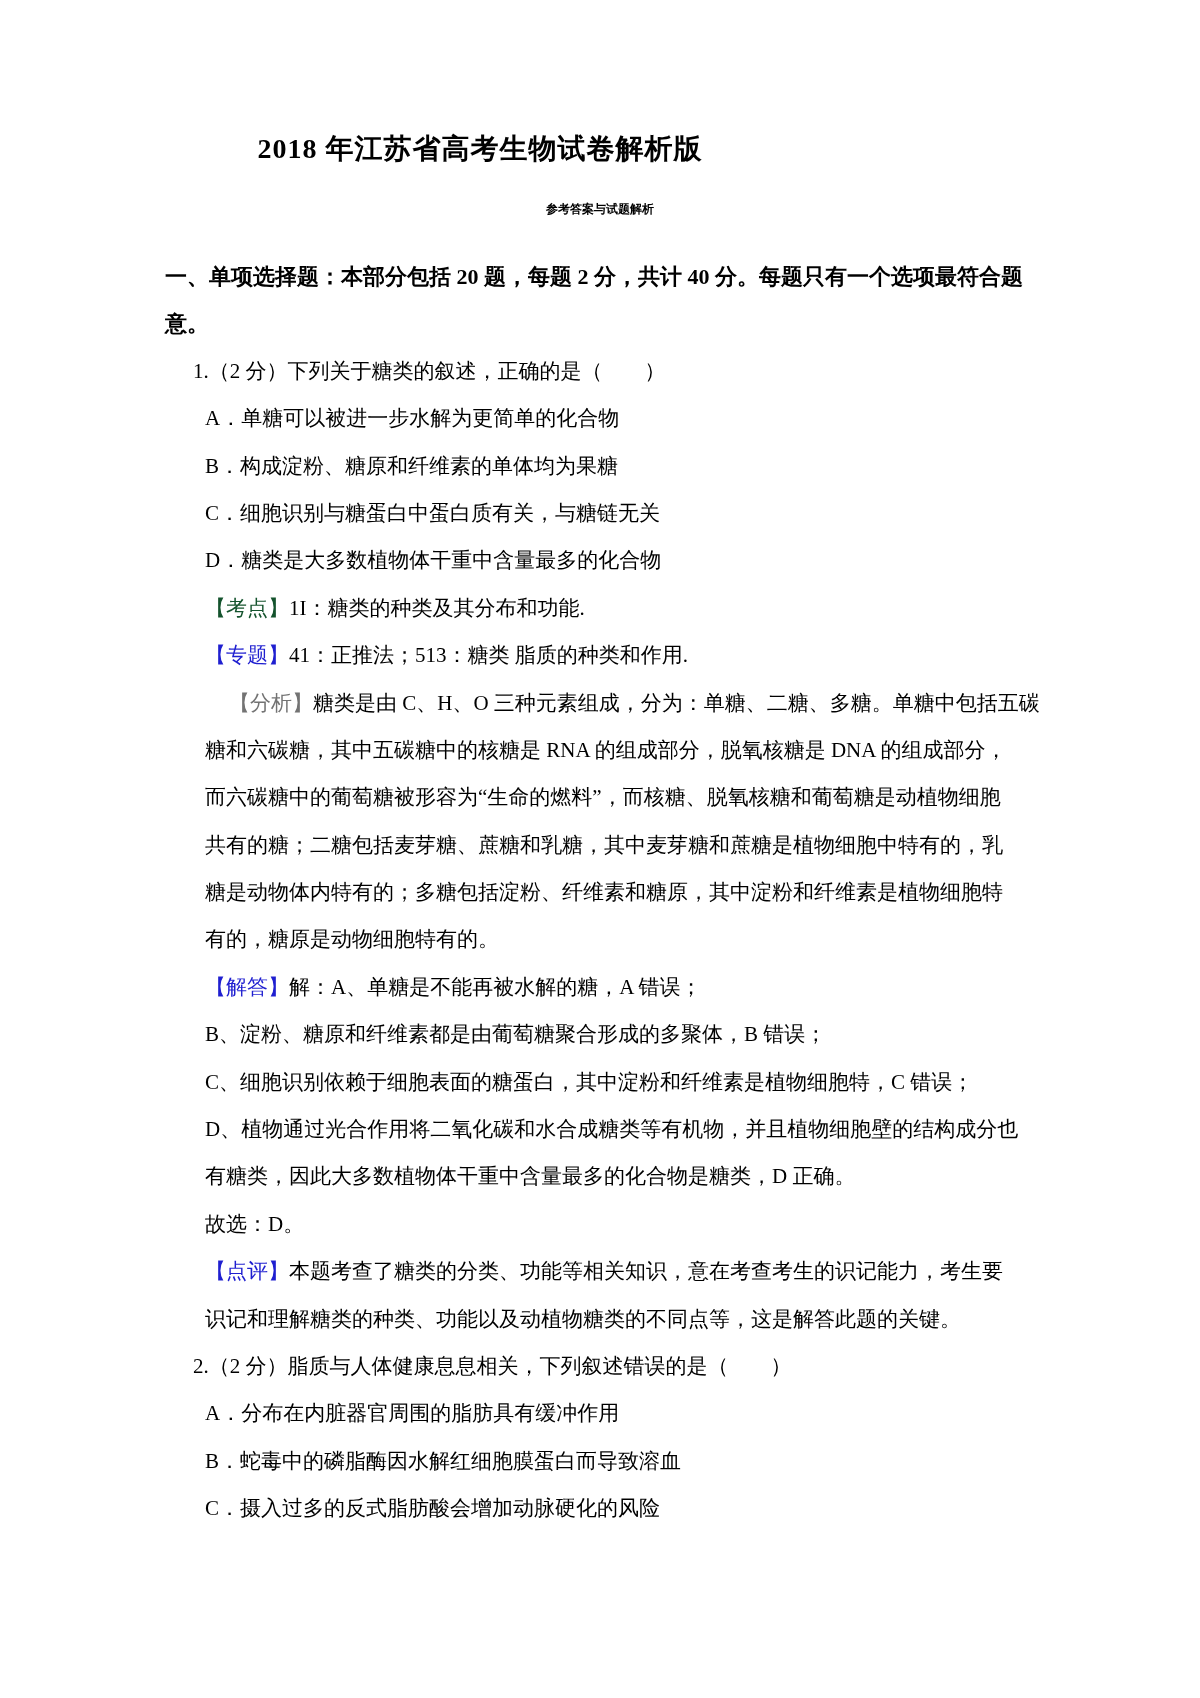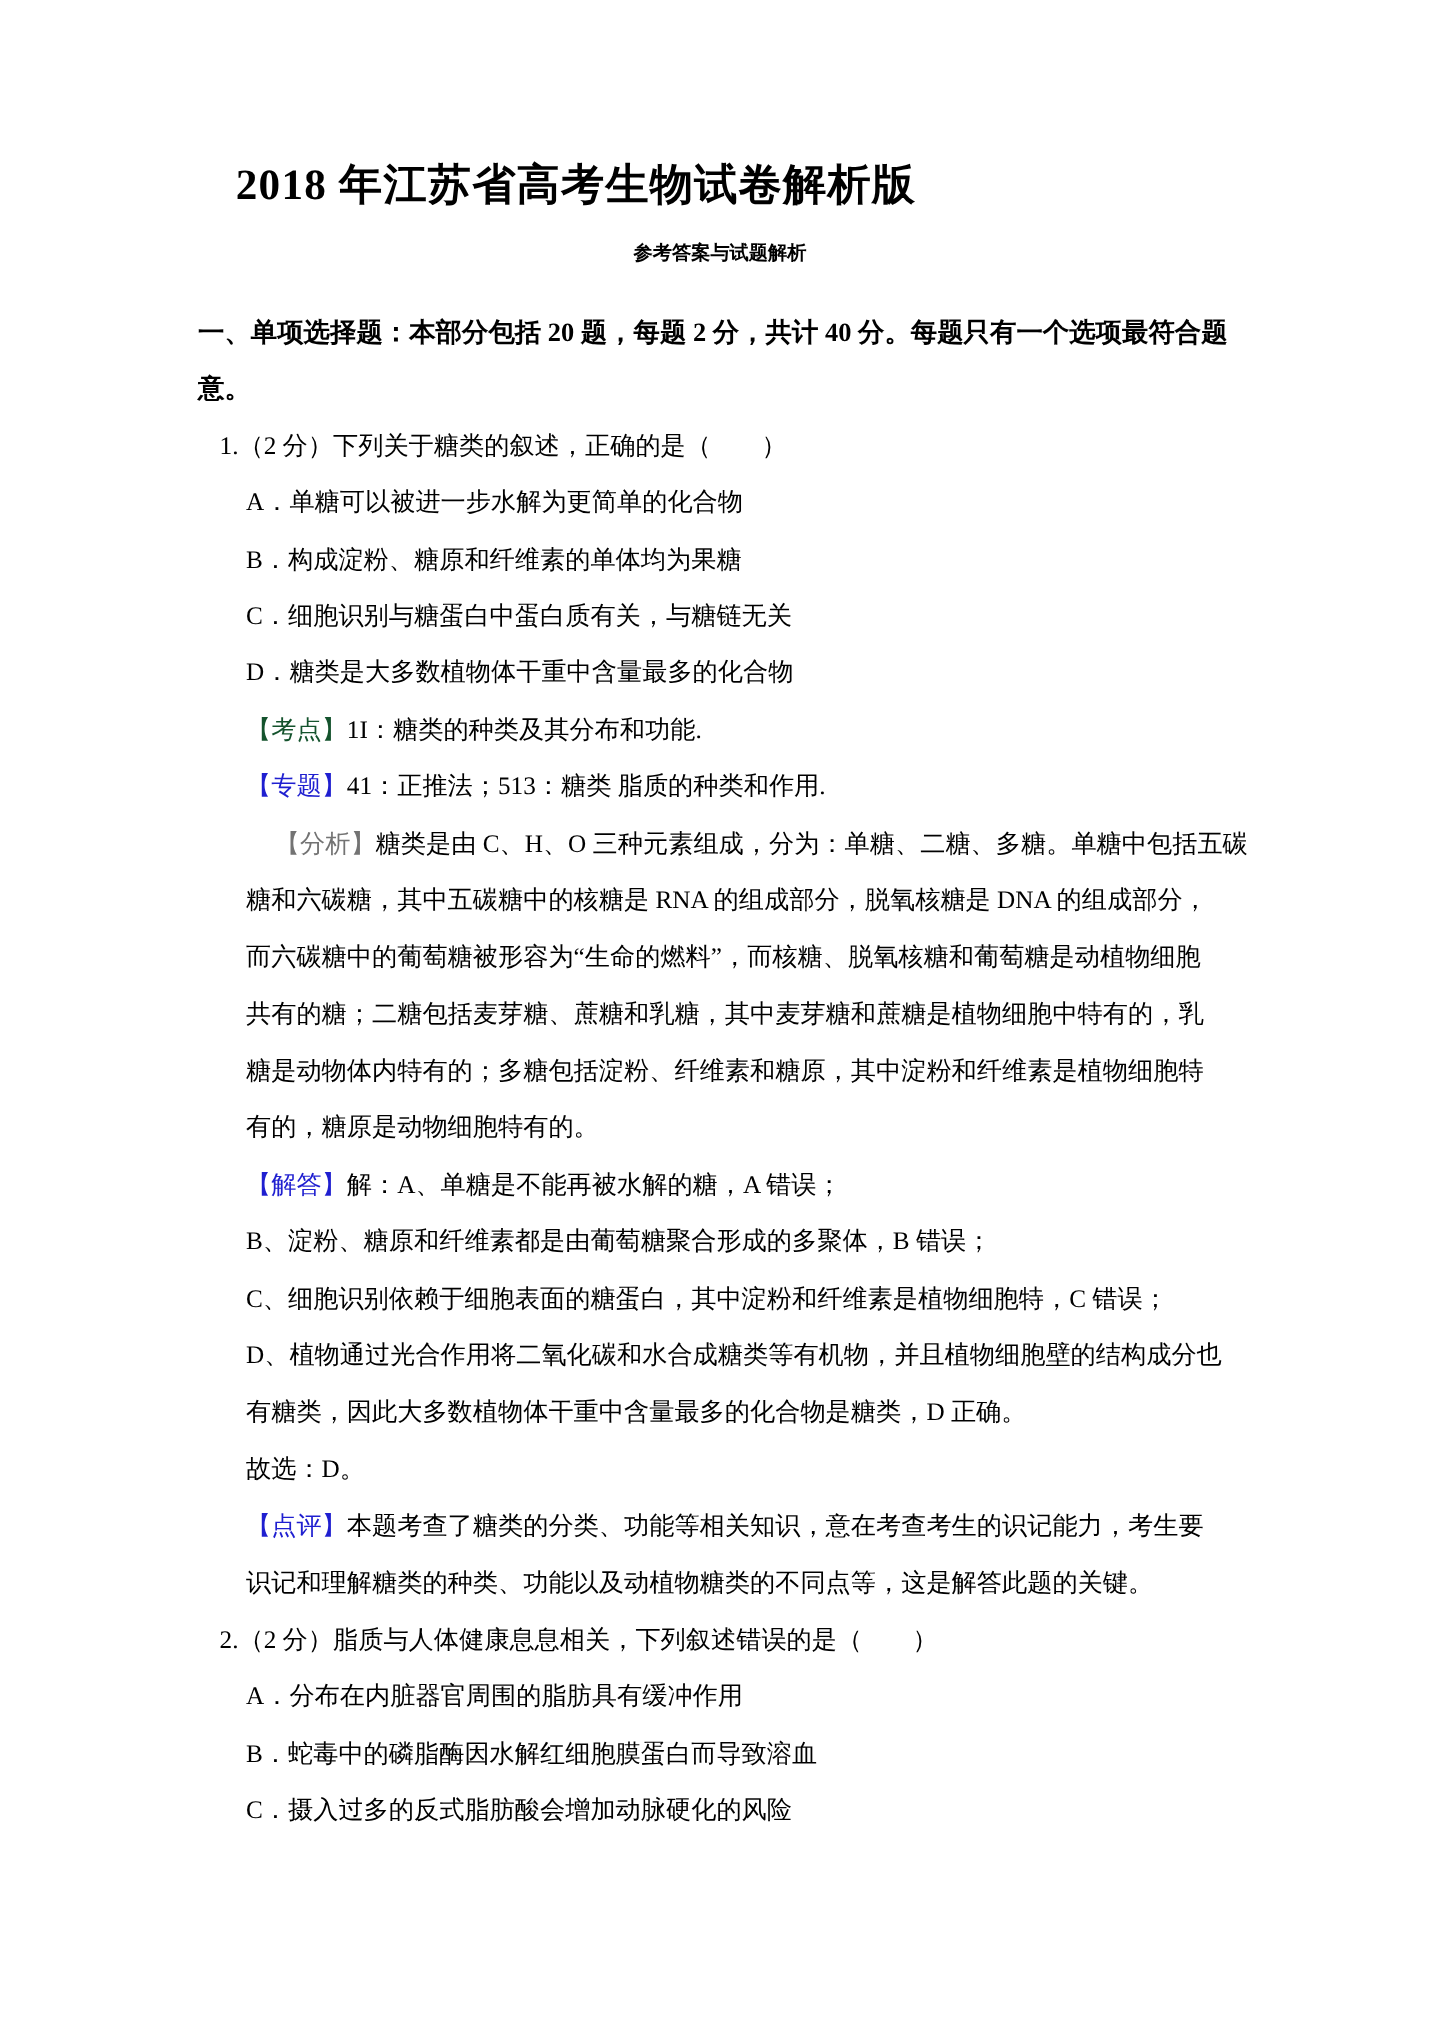--- a/index.html
+++ b/index.html
@@ -15,32 +15,32 @@
     overflow: hidden;
     font-family: "Liberation Serif", "DejaVu Serif", serif;
     color: #000000;
   }
   .doc-title {
     position: absolute;
     top: 130px;
     left: 0;
     width: 960px;
     text-align: center;
-    font-size: 36px;
+    font-size: 28px;
     font-weight: bold;
     letter-spacing: 1px;
     white-space: nowrap;
   }
   .doc-subtitle {
     position: absolute;
     top: 201px;
     left: 0;
     width: 1200px;
     text-align: center;
-    font-size: 16px;
+    font-size: 12px;
     font-weight: bold;
     white-space: nowrap;
   }
   .body-lines {
     position: absolute;
     top: 253px;
     left: 165px;
     width: 900px;
   }
   .line {
@@ -50,21 +50,21 @@
     white-space: nowrap;
     margin-left: 40px;
     font-family: Liberation Serif, serif;
   }
   .line.t-heading {
     font-weight: bold;
     font-size: 22px;
     margin-left: 0px;
   }
   .line.t-question {
-    margin-left: 18px;
+    margin-left: 28px;
   }
   .line .annot-label {
     
   }
 </style>
 </head>
 <body>
 
 <div class="page">
 

